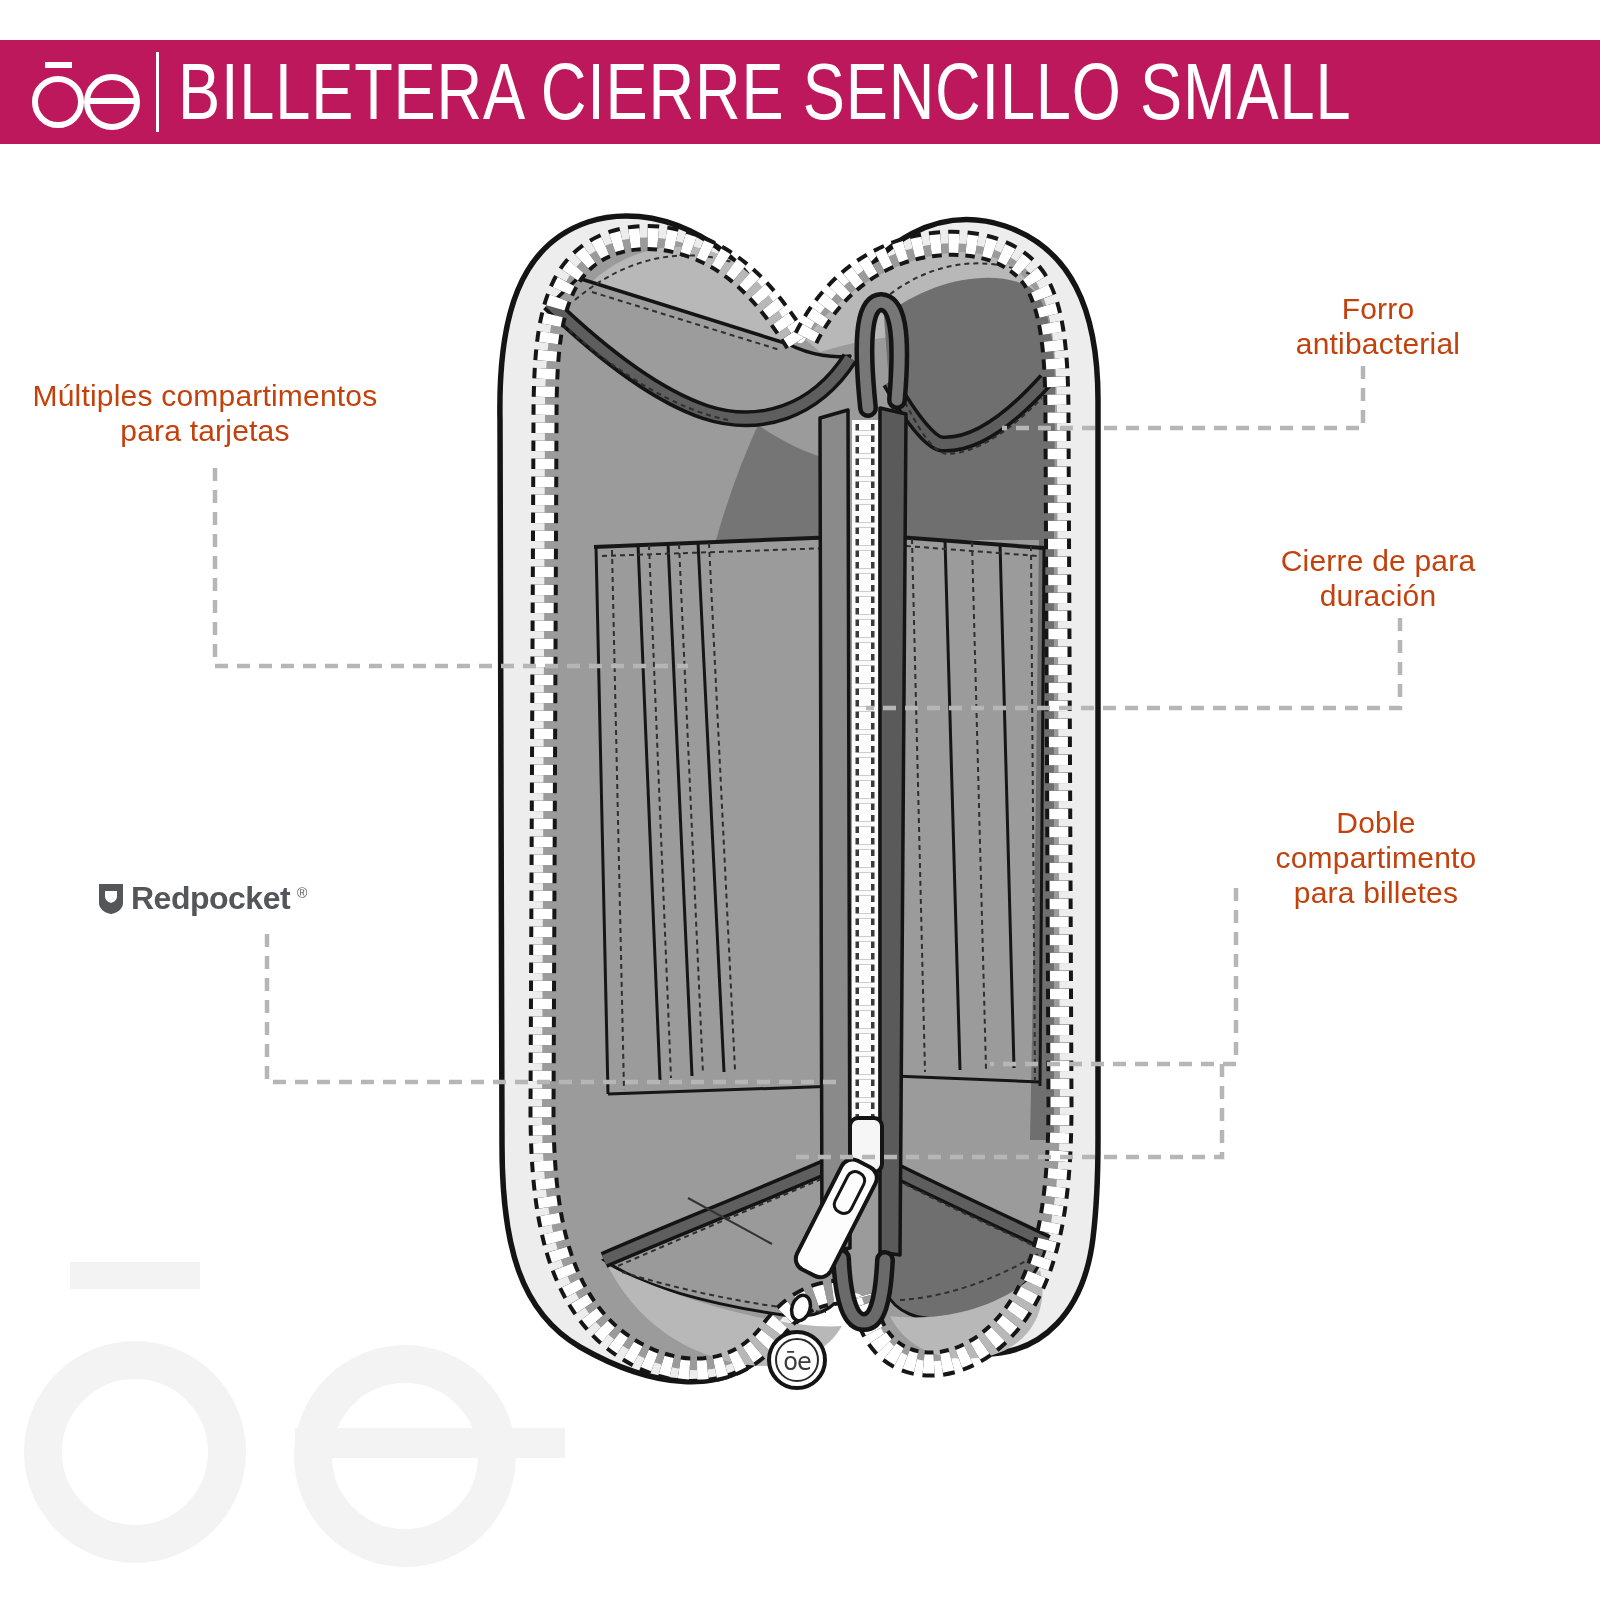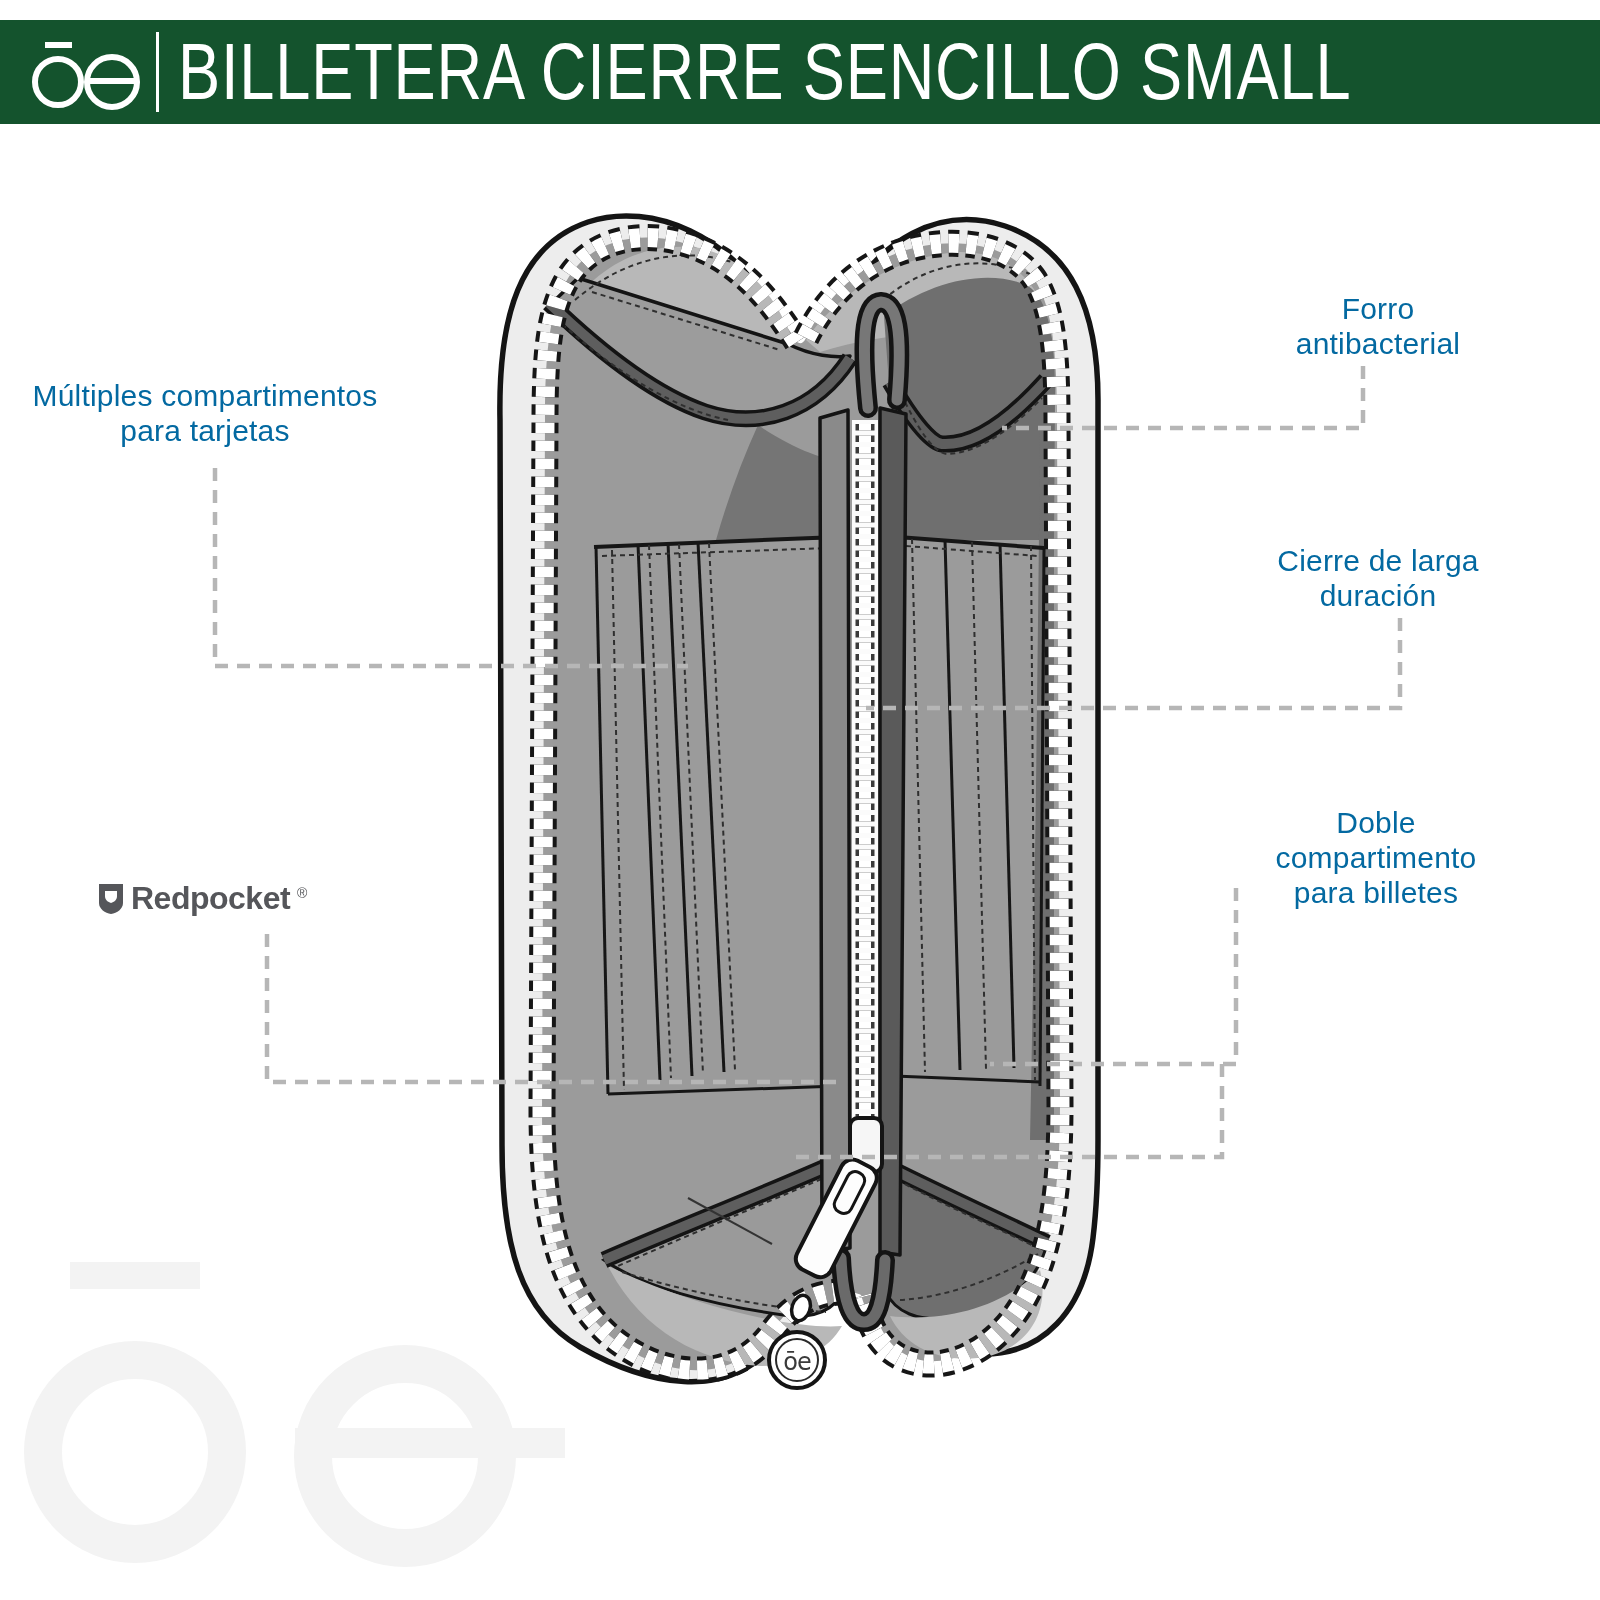--- a/index.html
+++ b/index.html
@@ -2,33 +2,33 @@
 <html><head>
 <meta charset="utf-8">
 <style>
   html,body{margin:0;padding:0;background:#ffffff;}
   .canvas{
     position:relative;width:1600px;height:1600px;overflow:hidden;
     background:#ffffff;font-family:"Liberation Sans",sans-serif;
   }
   
   .header-bar{
-    position:absolute;left:0;top:20px;width:1600px;height:104px;
-    background:#14532d;display:flex;align-items:center;
+    position:absolute;left:0;top:40px;width:1600px;height:104px;
+    background:#be185d;display:flex;align-items:center;
   }
   .header-logo{position:absolute;left:28px;top:0;}
   .header-title{
     position:absolute;left:178px;top:50%;
     transform:translateY(-50%) scaleX(0.80);transform-origin:left center;
     color:#ffffff;font-size:79px;font-weight:300;letter-spacing:1px;white-space:nowrap;
   }
   
   .label{
     position:absolute;transform:translateX(-50%);
-    color:#0369a1;font-size:30px;line-height:1.17;text-align:center;
+    color:#c2410c;font-size:30px;line-height:1.17;text-align:center;
     white-space:pre-line;letter-spacing:0.2px;
   }
   .label-multiples{left:205px;top:378px;}
   .label-forro{left:1378px;top:291px;}
   .label-cierre{left:1378px;top:543px;}
   .label-doble{left:1376px;top:805px;}
   
   .redpocket{
     position:absolute;left:98px;top:880px;display:flex;align-items:center;gap:7px;
   }
@@ -222,21 +222,21 @@
       <rect x="59" y="58" width="51" height="6" fill="#ffffff"></rect>
       <rect x="128" y="12" width="3" height="80" fill="#ffffff"></rect>
     </svg>
     <span class="header-title">BILLETERA CIERRE SENCILLO SMALL</span>
   </div>
 
   <div class="label label-multiples">Múltiples compartimentos
 para tarjetas</div>
   <div class="label label-forro">Forro
 antibacterial</div>
-  <div class="label label-cierre">Cierre de larga
+  <div class="label label-cierre">Cierre de para
 duración</div>
   <div class="label label-doble">Doble compartimento
 para billetes</div>
 
   <div class="redpocket">
     <svg width="26" height="32" viewBox="0 0 26 32">
       <path d="M 1,1 L 25,1 L 25,20 C 25,26 19,30 13,31 C 7,30 1,26 1,20 Z" fill="#55565a"></path>
       <path d="M 7,8 L 19,8 L 19,13 C 19,17 16,19 13,20 C 10,19 7,17 7,13 Z" fill="#ffffff"></path>
     </svg>
     <span class="word">Redpocket</span>

